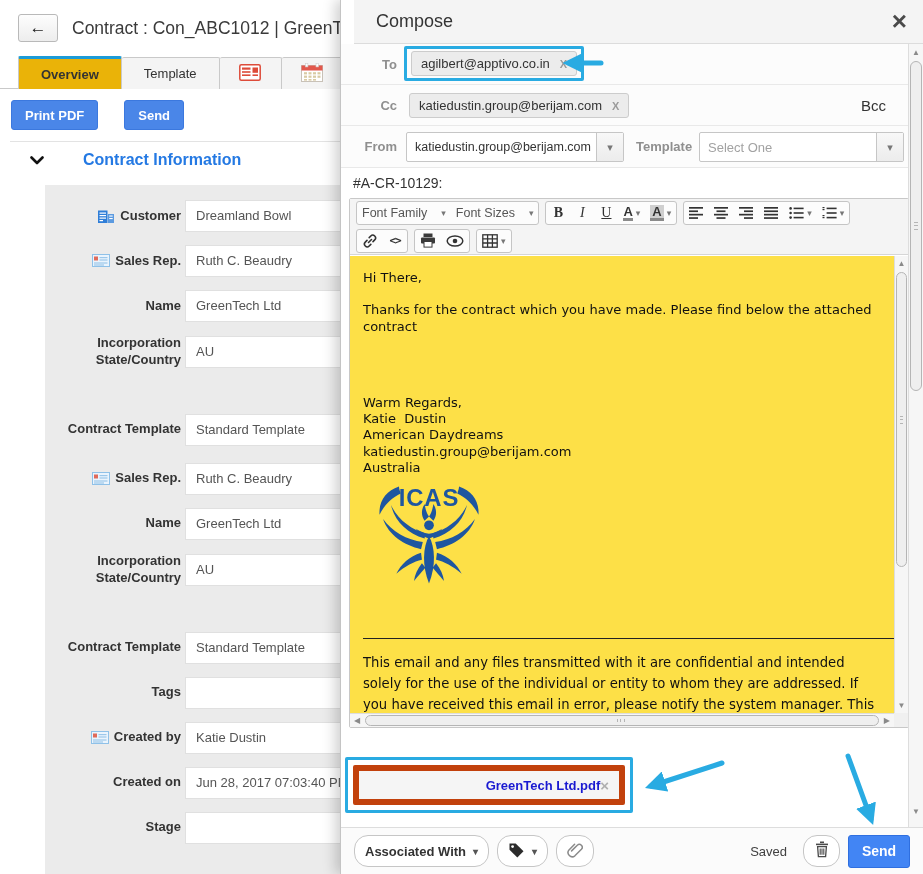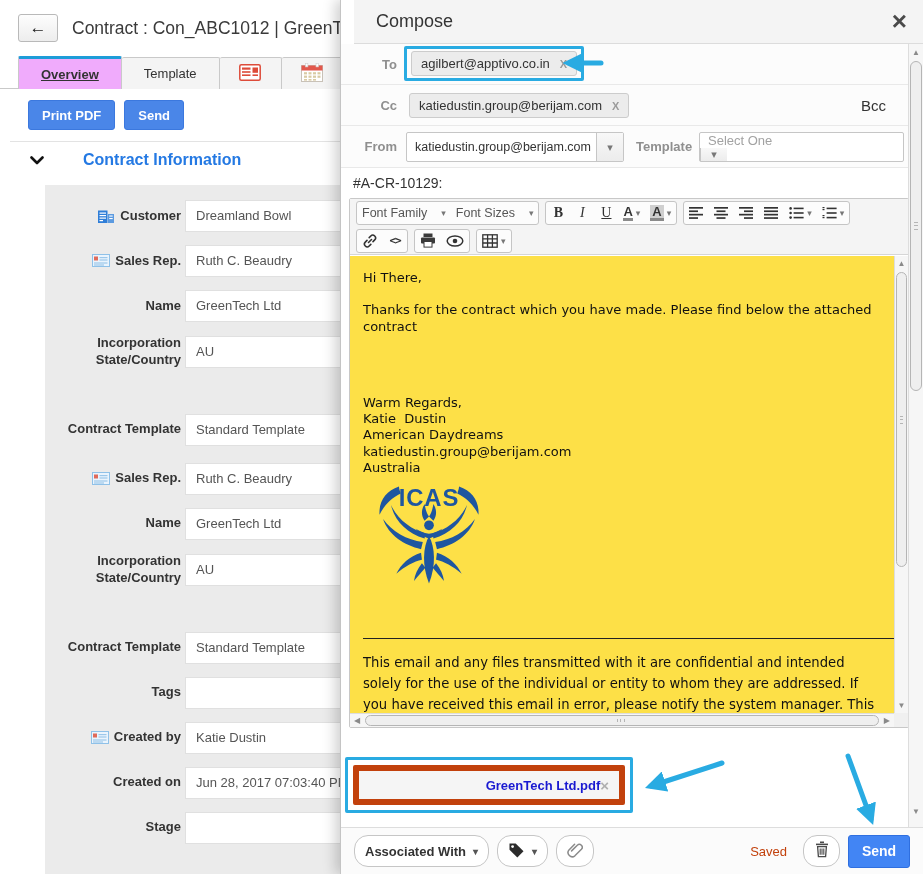--- a/index.html
+++ b/index.html
@@ -14,23 +14,23 @@
   .left-panel{position:absolute;inset:0;background:#fff;}
   .lp-header{position:absolute;top:14px;left:18px;display:flex;align-items:center;gap:14px;}
   .back-btn{width:40px;height:28px;border:1px solid #b9b9b9;border-radius:3px;
     background:linear-gradient(#fdfdfd,#ededed);font-size:17px;color:#222;cursor:pointer;line-height:24px;}
   .lp-title{font-size:17.5px;font-weight:400;color:#3a3a3a;white-space:nowrap;}
   .tabs{position:absolute;top:57px;left:0;right:0;height:32px;border-bottom:1px solid #c9c9c9;
     display:flex;padding-left:18px;}
   .tab{height:32px;display:flex;align-items:center;justify-content:center;font-size:13px;color:#333;
     border:1px solid #c9c9c9;border-bottom:none;background:#f4f4f4;padding:0 22px;cursor:pointer;border-radius:2px 2px 0 0;}
   .tab + .tab{border-left:none;}
-  .tab.active{background:#f0abfc;font-weight:bold;border-top:3px solid var(--active-tab);height:33px;margin-top:-1px;text-decoration:underline;}
+  .tab.active{background:#eab308;font-weight:bold;border-top:3px solid var(--active-tab);height:33px;margin-top:-1px;}
   .tab.icon-tab{width:62px;padding:0;}
-  .action-row{position:absolute;top:100px;left:28px;display:flex;gap:9px;}
+  .action-row{position:absolute;top:100px;left:11px;display:flex;gap:26px;}
   .blue-btn{height:30px;padding:0 13px;background:var(--accent);color:#fff;font-weight:bold;font-size:13px;
     border:1px solid #3b78de;border-radius:3px;cursor:pointer;}
   .lp-divider{position:absolute;top:141px;left:10px;right:0;border-top:1px solid #e3e3e3;}
   .section-header{position:absolute;top:151px;left:30px;display:flex;align-items:center;gap:11px;cursor:pointer;}
   .section-header .sec-title{font-size:16px;font-weight:bold;color:var(--heading-blue);margin-left:28px;}
   .field-area{position:absolute;top:185px;left:45px;right:0;bottom:0;background:#ebebeb;padding:15px 0 0 6px;overflow:hidden;}
   .field-row{display:flex;align-items:center;margin-bottom:13px;}
   .field-label-cell{width:130px;margin-right:4px;display:flex;align-items:center;justify-content:flex-end;gap:5px;
     font-size:13px;font-weight:bold;color:#333;text-align:right;line-height:1.3;}
   .fld-icon{display:inline-flex;flex:none;}
@@ -57,21 +57,21 @@
   .cc-chip{position:absolute;left:68px;top:8px;}
   .bcc{position:absolute;right:22px;top:0;height:100%;display:flex;align-items:center;font-size:15px;color:#333;cursor:pointer;}
   .select-box{position:absolute;height:30px;background:#fff;border:1px solid #c6c6c6;border-radius:2px;
     display:flex;align-items:stretch;cursor:pointer;}
   .sel-text{display:flex;align-items:center;padding:0 8px;font-size:12.5px;color:#333;white-space:nowrap;flex:1;overflow:hidden;}
   .sel-text.placeholder{color:#a2a2a2;font-size:13px;}
   .sel-caret{width:27px;border-left:1px solid #c6c6c6;background:linear-gradient(#f8f8f8,#ececec);
     display:flex;align-items:center;justify-content:center;color:#777;font-size:11px;}
   .from-select{left:65px;top:6px;width:218px;}
   .tpl-label{position:absolute;left:295px;top:0;height:100%;display:flex;align-items:center;font-size:13px;font-weight:bold;color:#8f8f8f;}
-  .tpl-select{left:358px;top:6px;width:205px;flex-direction:column;}
+  .tpl-select{left:358px;top:6px;width:205px;}
   .subject-row{position:absolute;top:168px;left:0;right:15px;height:30px;display:flex;align-items:center;
     padding-left:12px;font-size:14px;color:#333;background:#fff;cursor:text;}
 
   
   .editor{position:absolute;top:198px;left:8px;width:560px;height:530px;border:1px solid #c8c8c8;border-radius:2px;background:#fff;}
   .tb-row{height:28px;display:flex;align-items:center;padding:0 3px;background:#f4f4f4;}
   .tb-row.second{border-bottom:1px solid #d6d6d6;}
   .tb-group{display:inline-flex;align-items:center;height:24px;background:#fcfcfc;border:1px solid #c5c5c5;
     border-radius:3px;margin:0 3px;overflow:hidden;}
   .tb-btn{height:22px;min-width:24px;display:inline-flex;align-items:center;justify-content:center;
@@ -114,21 +114,21 @@
   .attach-hl{position:absolute;left:4px;top:757px;width:288px;height:56px;padding:0 5px;}
   .attach-chip{display:flex;align-items:center;width:272px;height:40px;background:#f5f5f5;border:6px solid #c2410c;
     border-radius:2px;padding:0 10px;}
   .attach-name{font-size:13px;font-weight:bold;color:var(--attach-link);cursor:pointer;flex:1;}
   .attach-x{font-size:15px;font-weight:bold;color:#b0b0b0;cursor:pointer;}
   .c-footer{position:absolute;left:0;right:0;bottom:0;height:47px;background:#fbfbfb;border-top:1px solid #ddd;
     display:flex;align-items:center;padding:0 13px;gap:8px;}
   .foot-btn{height:32px;background:#fff;border:1px solid #c6c6c6;border-radius:14px;display:inline-flex;
     align-items:center;justify-content:center;gap:7px;padding:0 10px;font-size:13px;font-weight:bold;color:#333;cursor:pointer;}
   .foot-spacer{flex:1;}
-  .saved-text{font-size:13px;color:#c2410c;margin-right:8px;}
+  .saved-text{font-size:13px;color:#404040;margin-right:8px;}
   .send-btn{height:33px;width:62px;background:var(--send-blue);border:1px solid #2f6fe0;border-radius:3px;
     color:#fff;font-size:14px;font-weight:bold;cursor:pointer;}
 
   
   .annot-layer{position:absolute;inset:0;z-index:20;pointer-events:none;}
 </style>
 </head>
 <body>
 
 <div class="page">

